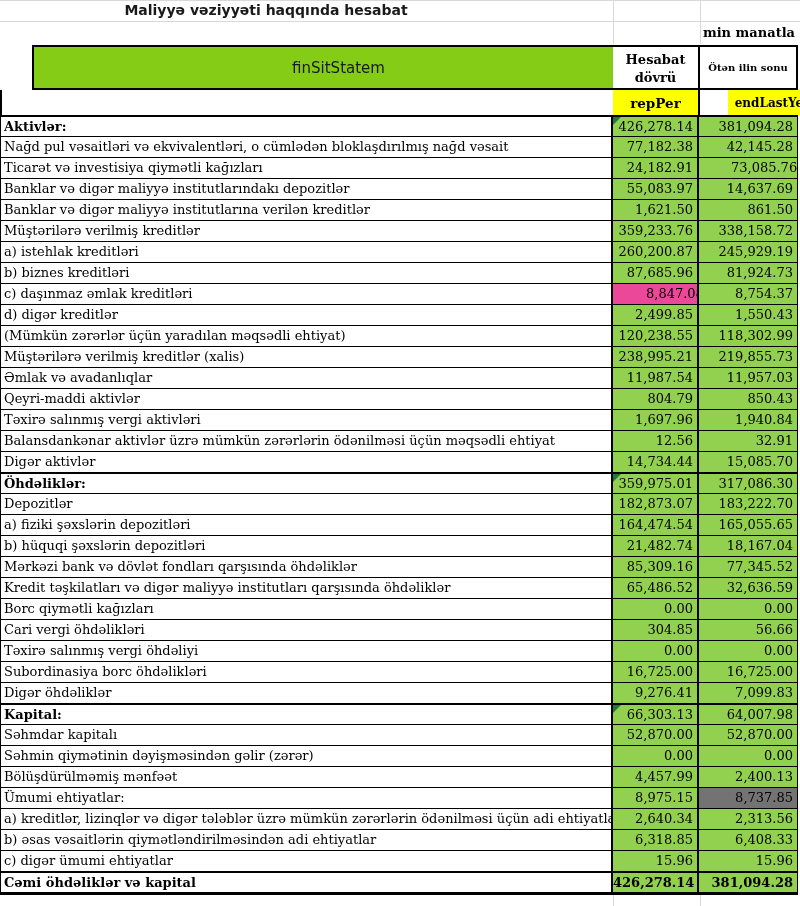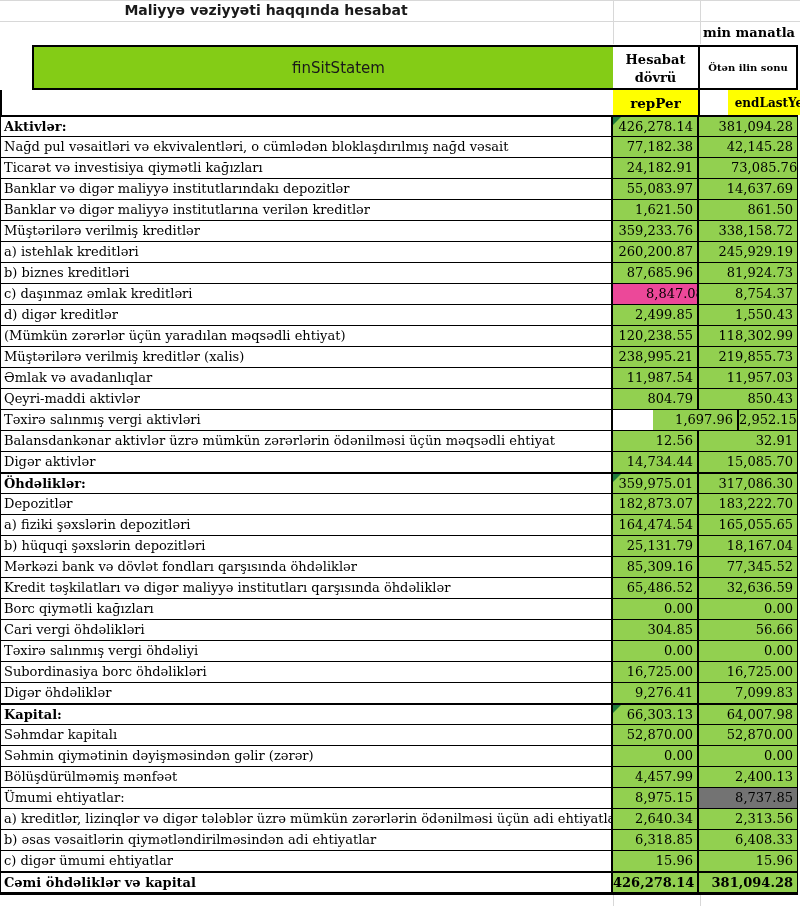--- a/index.html
+++ b/index.html
@@ -175,22 +175,22 @@
     </div>
 
     <div class="row">
       <div class="c c-label">Qeyri-maddi aktivlər</div>
       <div class="c c-rep" style="background: rgb(146, 208, 80);">804.79</div>
       <div class="c c-end" style="background: rgb(146, 208, 80);">850.43</div>
     </div>
 
     <div class="row">
       <div class="c c-label">Təxirə salınmış vergi aktivləri</div>
-      <div class="c c-rep" style="background: rgb(146, 208, 80); margin-left: 40px;">1,697.96</div>
-      <div class="c c-end" style="background: rgb(146, 208, 80);">2,952.15</div>
+      <div class="c c-rep" style="background: rgb(146, 208, 80);">1,697.96</div>
+      <div class="c c-end" style="background: rgb(146, 208, 80);">1,940.84</div>
     </div>
 
     <div class="row">
       <div class="c c-label">Balansdankənar aktivlər üzrə mümkün zərərlərin ödənilməsi üçün məqsədli ehtiyat</div>
       <div class="c c-rep" style="background: rgb(146, 208, 80);">12.56</div>
       <div class="c c-end" style="background: rgb(146, 208, 80);">32.91</div>
     </div>
 
     <div class="row">
       <div class="c c-label">Digər aktivlər</div>
@@ -211,21 +211,21 @@
     </div>
 
     <div class="row">
       <div class="c c-label">a) fiziki şəxslərin depozitləri</div>
       <div class="c c-rep" style="background: rgb(146, 208, 80);">164,474.54</div>
       <div class="c c-end" style="background: rgb(146, 208, 80);">165,055.65</div>
     </div>
 
     <div class="row">
       <div class="c c-label">b) hüquqi şəxslərin depozitləri</div>
-      <div class="c c-rep" style="background: rgb(146, 208, 80);">25,131.79</div>
+      <div class="c c-rep" style="background: rgb(146, 208, 80);">21,482.74</div>
       <div class="c c-end" style="background: rgb(146, 208, 80);">18,167.04</div>
     </div>
 
     <div class="row">
       <div class="c c-label">Mərkəzi bank və dövlət fondları qarşısında öhdəliklər</div>
       <div class="c c-rep" style="background: rgb(146, 208, 80);">85,309.16</div>
       <div class="c c-end" style="background: rgb(146, 208, 80);">77,345.52</div>
     </div>
 
     <div class="row">

